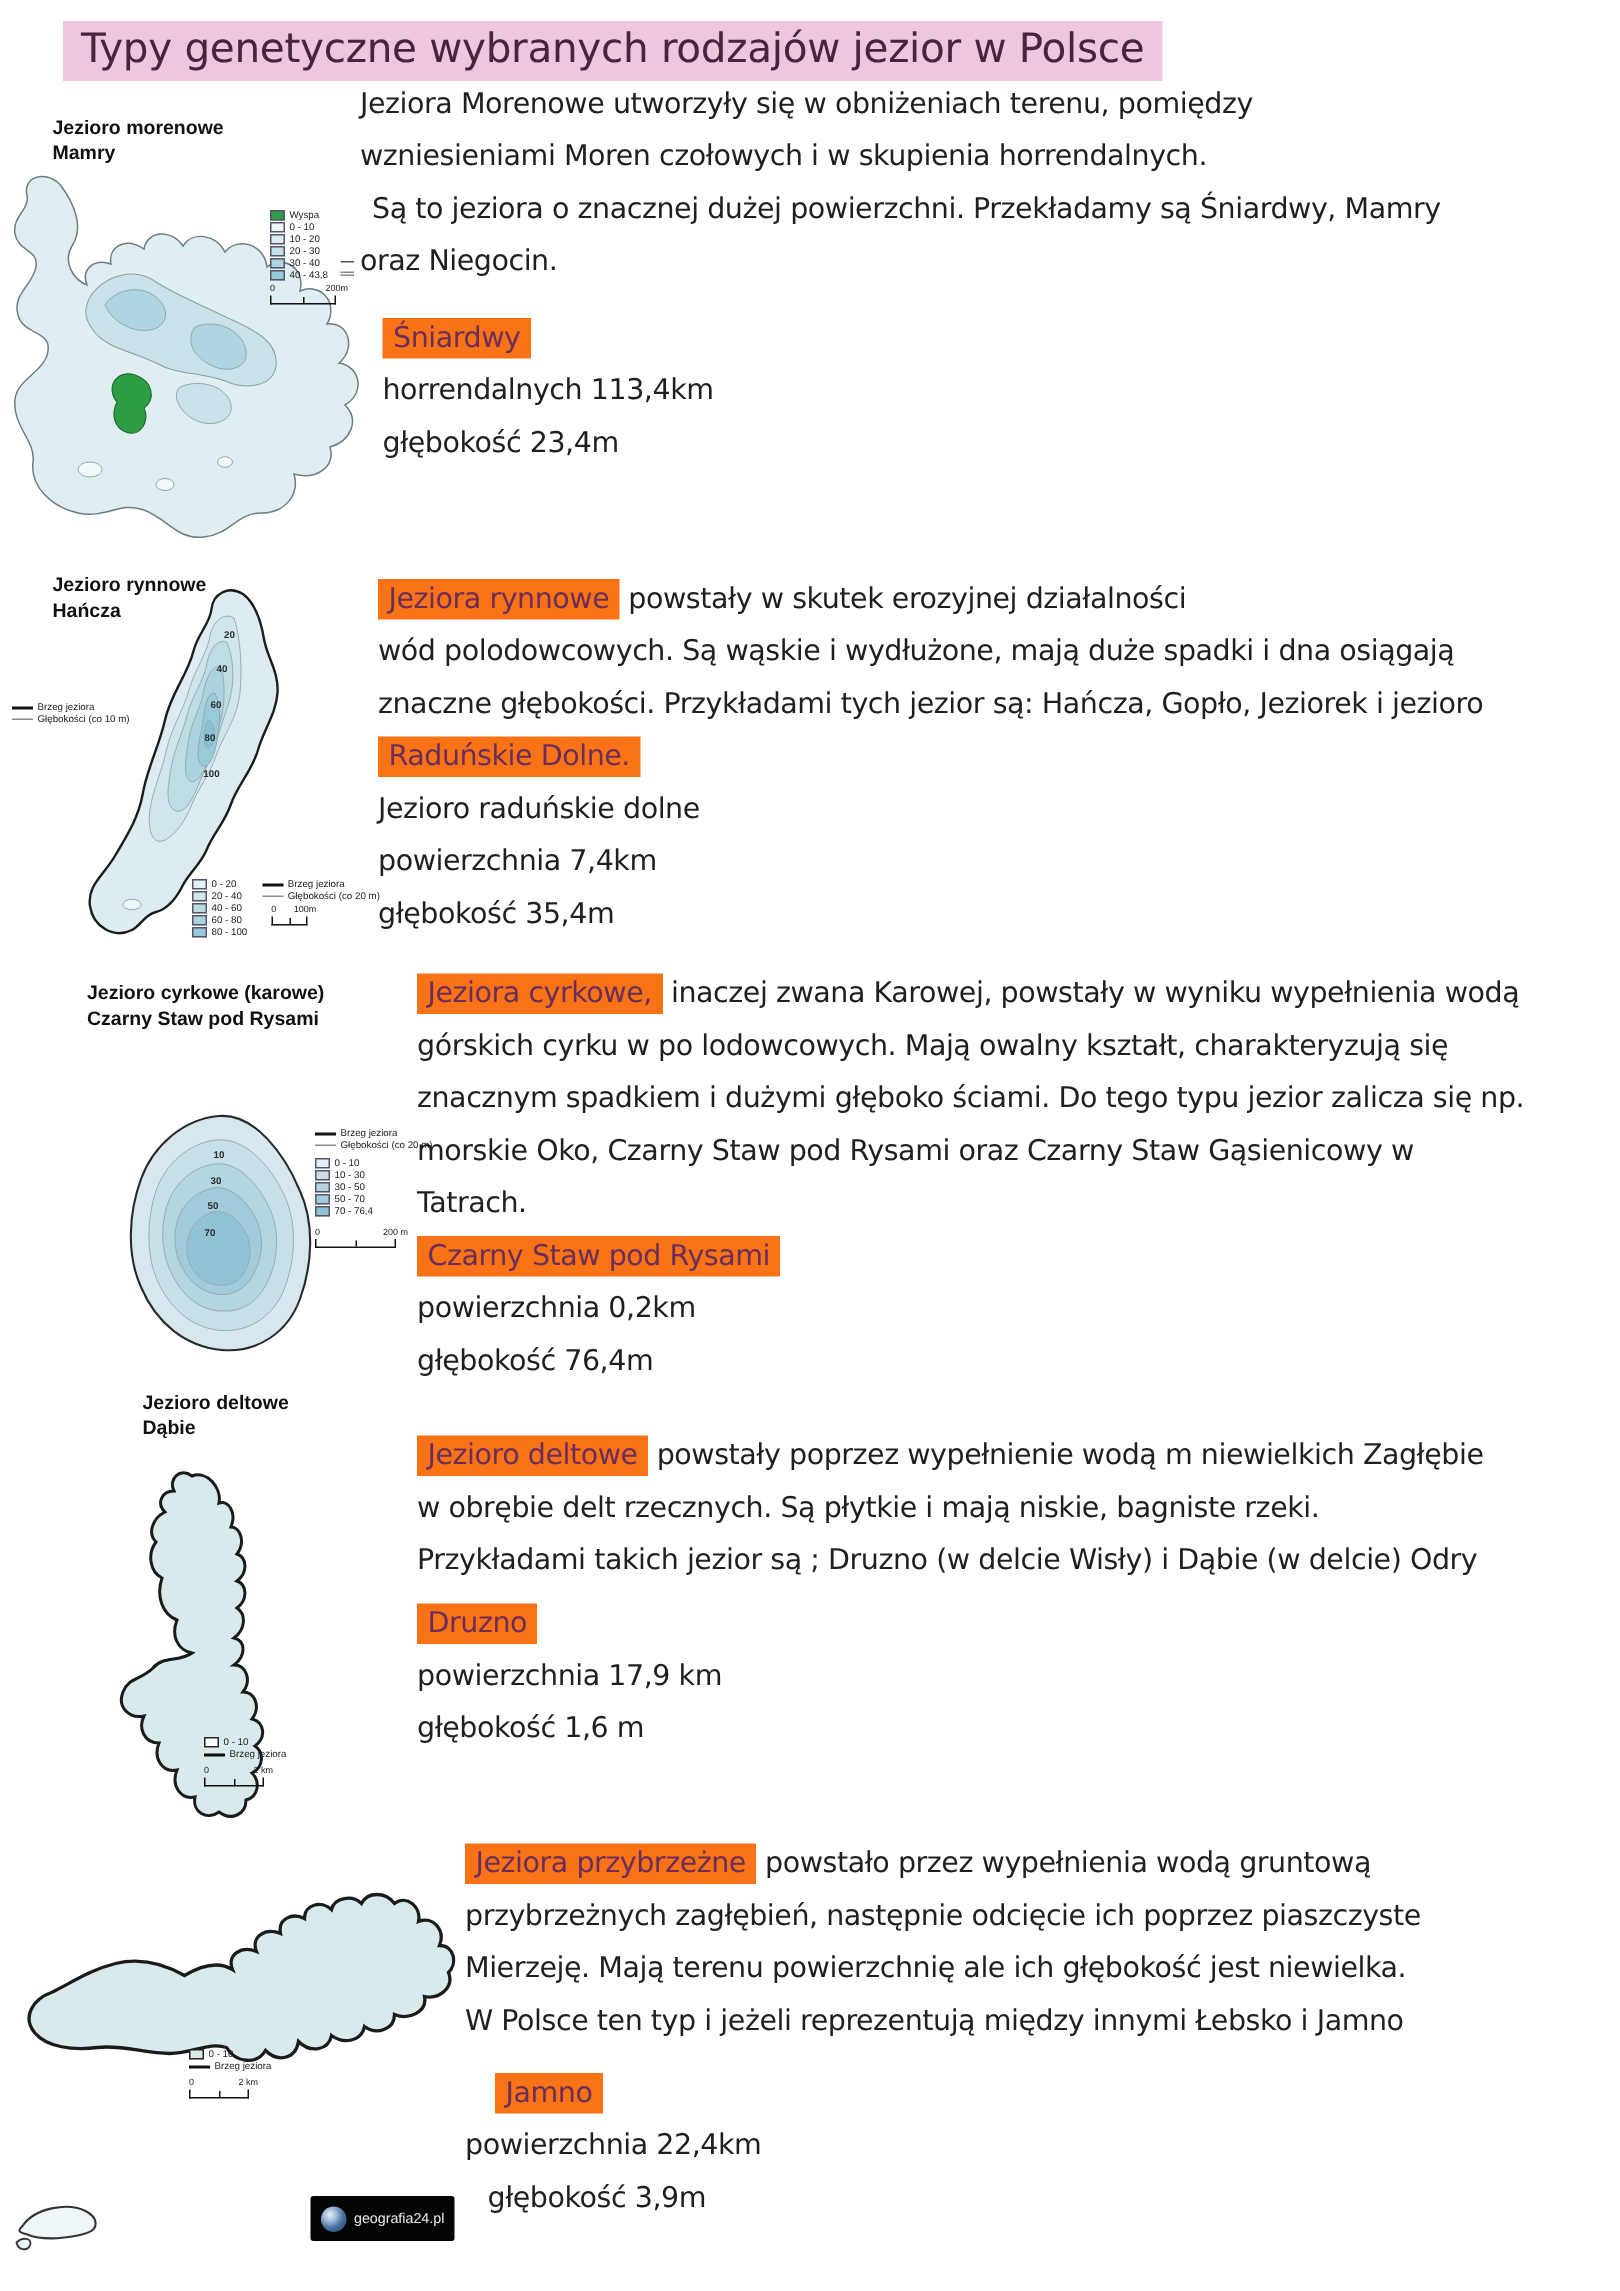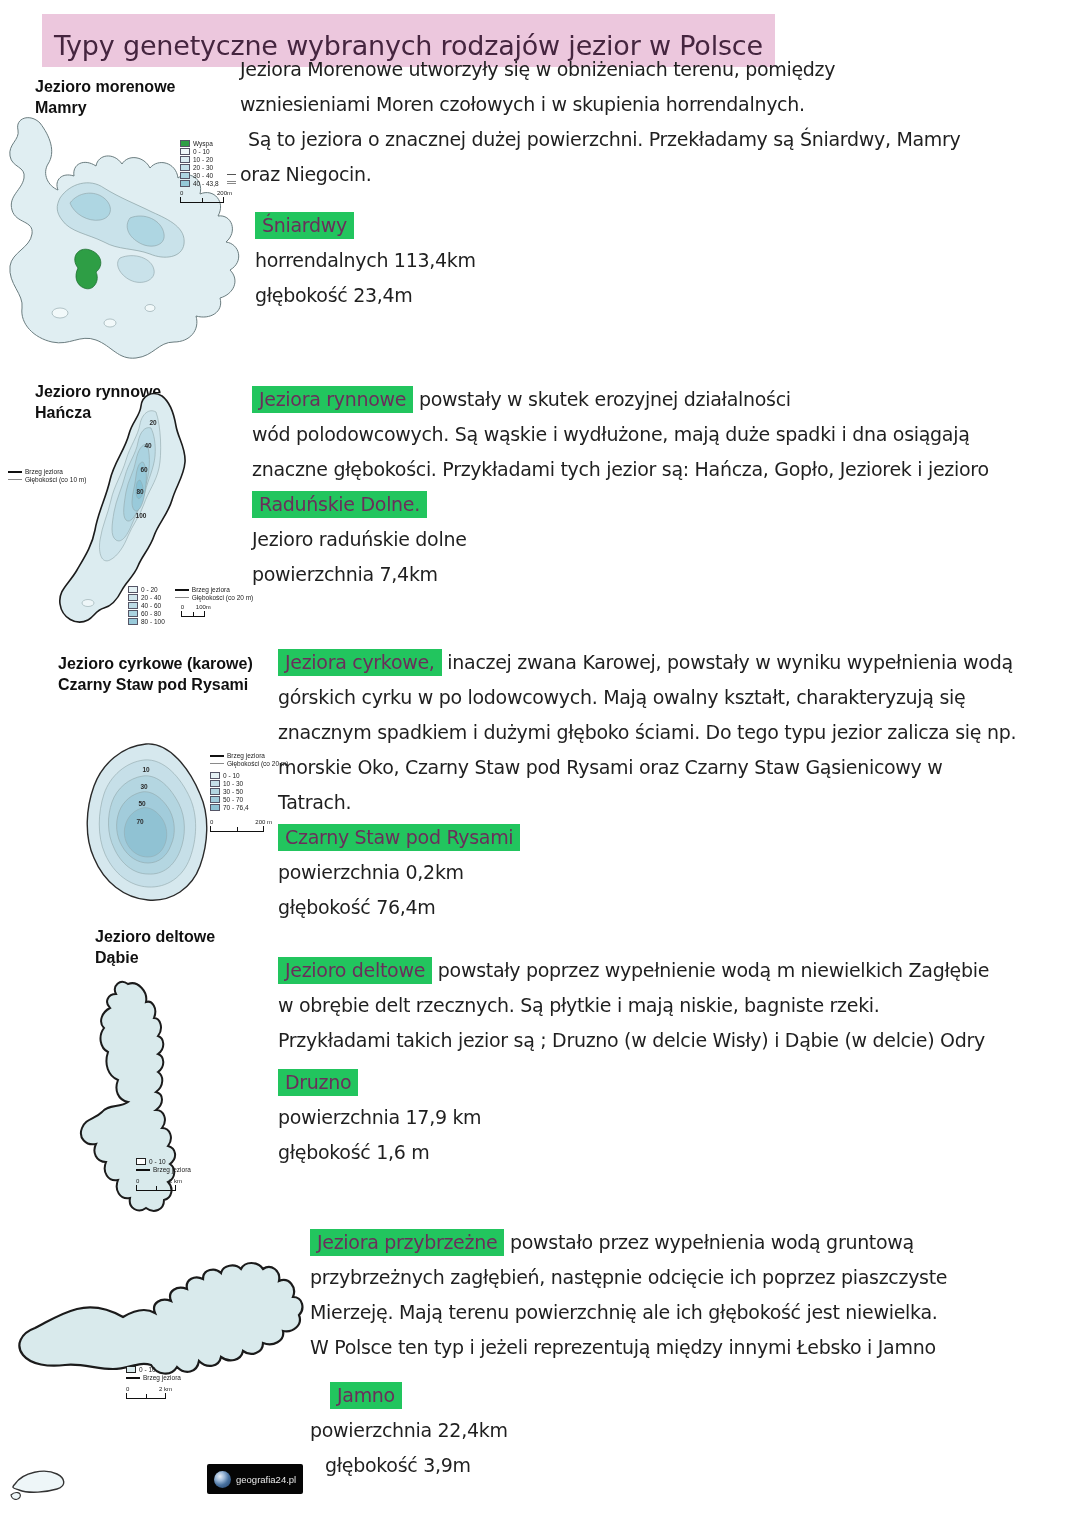--- a/index.html
+++ b/index.html
@@ -3,28 +3,28 @@
 <meta charset="utf-8">
 <style>
   html,body{margin:0;padding:0;}
   body{
     width:1080px;height:1527px;position:relative;background:#ffffff;
     font-family:"DejaVu Sans",sans-serif;overflow:hidden;
   }
   .abs{position:absolute;}
   .para{position:absolute;font-size:19px;line-height:35px;color:#1f1f1f;letter-spacing:-0.3px;}
   .t-line{white-space:nowrap;}
-  .hl{background:#22c55e;color:#6b2e5b;padding:2px 7px 3px;}
+  .hl{background:#f97316;color:#6b2e5b;padding:2px 7px 3px;}
   .page-title{
     position:absolute;left:42px;top:14px;font-size:27px;letter-spacing:-0.2px;
-    background:#ecc7dd;color:#45253f;padding:16px 12px 6px;white-space:nowrap;
+    background:#ecc7dd;color:#45253f;padding:3px 12px 6px;white-space:nowrap;
   }
   .map-title{
     position:absolute;font-family:"Liberation Sans",sans-serif;font-weight:700;
-    font-size:16px;color:#101010;line-height:1.32;white-space:nowrap;
+    font-size:13px;color:#101010;line-height:1.32;white-space:nowrap;
   }
   .lgd{position:absolute;font-family:"Liberation Sans",sans-serif;font-size:6.5px;color:#1a1a1a;}
   .lgd-row{display:flex;align-items:center;gap:3px;margin-bottom:1px;white-space:nowrap;}
   .sw{width:10px;height:7px;border:1px solid #556;box-sizing:border-box;flex:0 0 auto;}
   .sw.outline{background:#ffffff;border:1px solid #222;}
   .ln{width:14px;height:0;border-top:2px solid #111;flex:0 0 auto;}
   .ln.thin{border-top:1px solid #8a8a8a;}
   .scale{margin-top:3px;}
   .scale-nums{display:flex;justify-content:space-between;font-size:6px;width:52px;margin-bottom:1px;}
   .scalebar{position:relative;width:42px;height:5px;border-left:1.5px solid #111;
@@ -207,20 +207,21 @@
   </div>
 </div>
 
 <div class="para" style="left:252px;top:382px;">
   <div class="t-line"><span class="hl">Jeziora rynnowe</span><span> powstały w skutek erozyjnej działalności</span></div>
   <div class="t-line">wód polodowcowych. Są wąskie i wydłużone, mają duże spadki i dna osiągają</div>
   <div class="t-line">znaczne głębokości. Przykładami tych jezior są: Hańcza, Gopło, Jeziorek i jezioro</div>
   <div class="t-line"><span class="hl">Raduńskie Dolne.</span></div>
   <div class="t-line">Jezioro raduńskie dolne</div>
   <div class="t-line">powierzchnia 7,4km</div>
+  <div class="t-line">głębokość 35,4m</div>
 </div>
 
 <div class="map-title" style="left:58px;top:653px;">
   <div class="t-line">Jezioro cyrkowe (karowe)</div>
   <div class="t-line">Czarny Staw pod Rysami</div>
 </div>
 
 <svg class="abs" style="left:70px;top:738px;" width="150" height="175" viewBox="0 0 150 175">
   <path d="M76,6 C52,8 32,26 24,48 C16,70 14,98 24,120 C34,144 54,160 78,162 C102,164 122,150 130,128
        C138,106 140,78 130,56 C120,32 100,4 76,6 Z" fill="#d6e8ee" stroke="#2a2a2a" stroke-width="1.4"></path>

